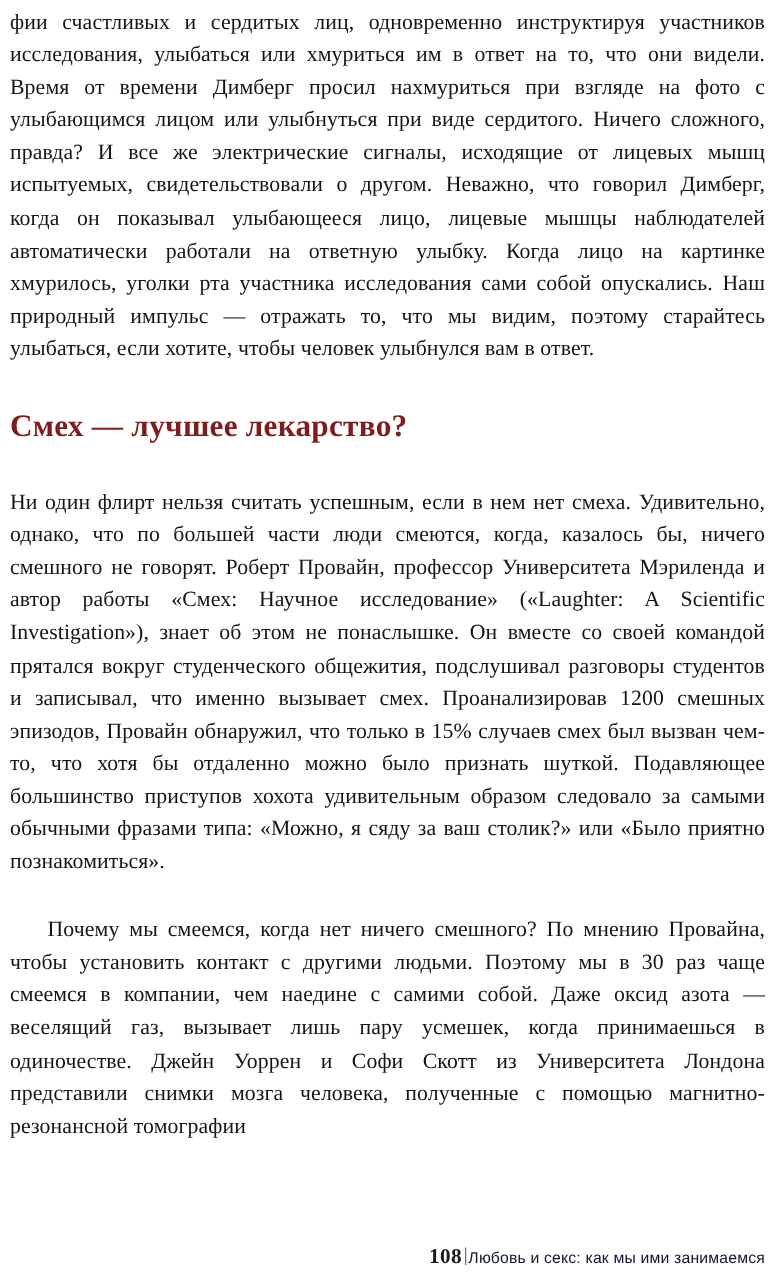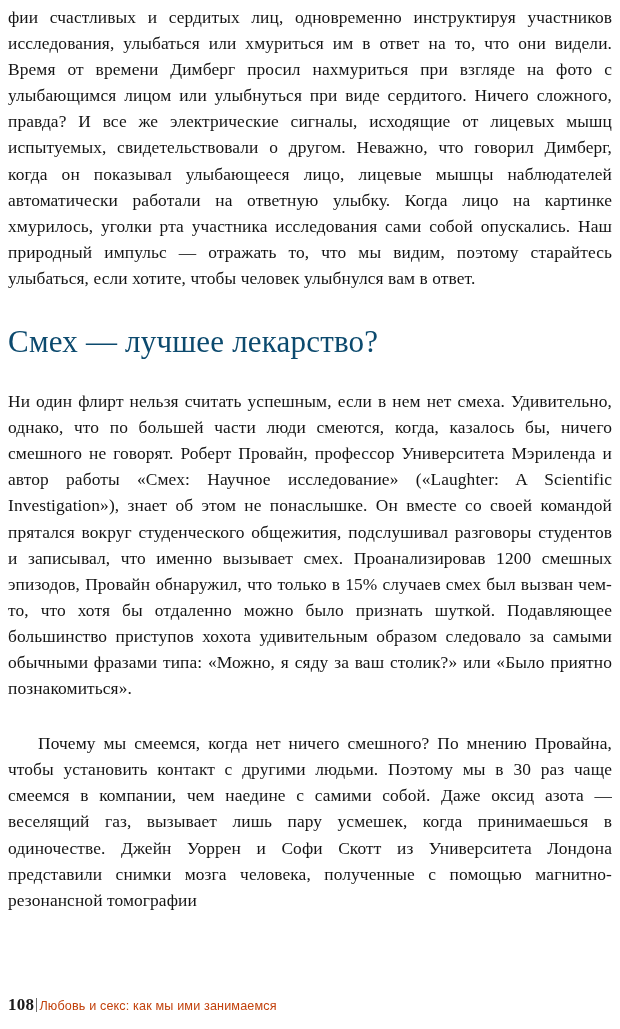--- a/index.html
+++ b/index.html
@@ -35,58 +35,59 @@
     text-indent: 0;
   }
   p.indented {
     text-indent: 30px;
     margin-top: 29px;
   }
   h2.section-heading {
     margin: 0;
     padding: 0;
     font-family: "Liberation Serif", "DejaVu Serif", serif;
-    font-size: 31px;
+    font-size: 25px;
     line-height: 28px;
-    font-weight: normal;
-    color: #0c4a6e;
+    font-weight: bold;
+    color: #7f1d1d;
     letter-spacing: 0.2px;
   }
   .gap-before-heading { height: 37px; }
   .gap-after-heading { height: 32px; }
 
   .footer {
     position: absolute;
     left: 8px;
     bottom: 14px;
     width: 604px;
     display: flex;
     align-items: baseline;
     gap: 2px;
     font-family: "Liberation Sans", sans-serif;
+    justify-content: flex-end;
   }
   .folio {
     font-family: "Liberation Serif", "DejaVu Serif", serif;
     font-size: 17px;
     font-weight: bold;
     color: #1b1b1b;
     letter-spacing: 0.3px;
   }
   .footer-rule {
     display: inline-block;
     width: 1px;
     height: 14px;
     background: #6d6d6d;
     position: relative;
     top: 2px;
   }
   .running-title {
     font-family: "Liberation Sans", sans-serif;
     font-size: 12.6px;
-    color: #c2410c;
+    color: #0f172a;
     letter-spacing: 0.15px;
   }
 </style>
 </head>
 <body>
 
 <div class="page">
   <div class="content">
 
     <p class="first">фии счастливых и сердитых лиц, одновременно инструктируя участников исследования, улыбаться или хмуриться им в ответ на то, что они видели. Время от времени Димберг просил нахмуриться при взгляде на фото с улыбающимся лицом или улыбнуться при виде сердитого. Ничего сложного, правда? И все же электрические сигналы, исходящие от лицевых мышц испытуемых, свидетельствовали о другом. Неважно, что говорил Димберг, когда он показывал улыбающееся лицо, лицевые мышцы наблюдателей автоматически работали на ответную улыбку. Когда лицо на картинке хмурилось, уголки рта участника исследования сами собой опускались. Наш природный импульс — отражать то, что мы видим, поэтому старайтесь улыбаться, если хотите, чтобы человек улыбнулся вам в ответ.</p>

